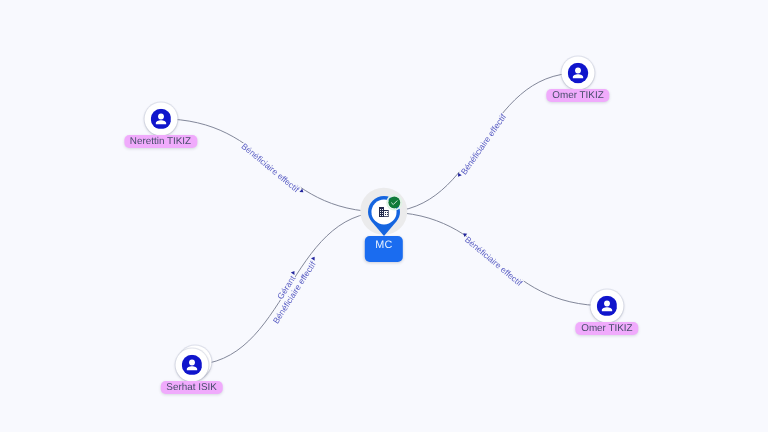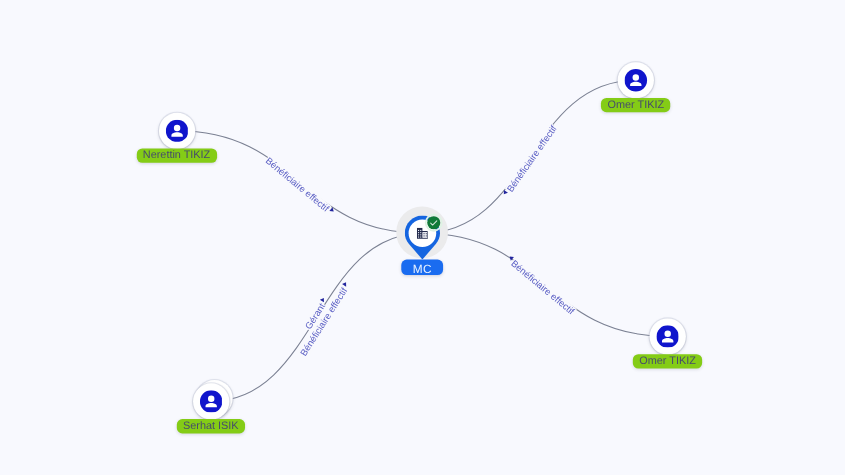--- a/index.html
+++ b/index.html
@@ -16,24 +16,24 @@
   .halo.back{transform:translate(-50%,-50%) translate(3px,-3px);}
   .center-node{z-index:5;}
   .chalo{position:absolute;left:50%;top:50%;transform:translate(-50%,-50%) translate(-0.5px,-1px);
          width:46.5px;height:46.5px;border-radius:50%;background:#ebebec;}
   .pin{position:absolute;left:50%;top:50%;transform:translate(-50%,-50%) translateY(4px);}
   .bldg{position:absolute;left:-5px;top:-5px;}
   .badge{position:absolute;left:50%;top:50%;transform:translate(-50%,-50%) translate(10.3px,-9.5px);
          border-radius:50%;box-shadow:0 0 0 1.6px #dff3e4;}
   .chip{position:absolute;left:50%;top:24px;transform:translateX(-50%);
         background:#1a6cf0;color:#e8f2ff;font-size:10.8px;line-height:19.2px;
-        border-radius:5px;padding:0 10.5px;height:14px;overflow:hidden;letter-spacing:.3px;white-space:nowrap;
+        border-radius:5px;padding:0 10.5px;height:26px;overflow:hidden;letter-spacing:.3px;white-space:nowrap;
         box-shadow:0 1px 3px rgba(40,45,70,.2);text-align:right;}
   .nlabel{position:absolute;left:50%;top:15.9px;transform:translateX(-50%);
-          background:#84cc16;border-radius:5px;padding:1px 6px 1.5px;
+          background:#f0abfc;border-radius:5px;padding:1px 6px 1.5px;
           color:#474d6b;font-size:9.9px;line-height:11px;white-space:nowrap;
           box-shadow:0 1px 3px rgba(40,45,70,.16);text-align:right;}
 </style>
 </head>
 <body>
 
 <div id="stage">
   <svg id="edges" viewBox="0 0 768 432">
       <path d="M160.5,118.8 C272.25,118.8 272.25,212 384,212" fill="none" stroke="#7b8193" stroke-width="0.95"></path>
       <g transform="translate(272.25,165.4) rotate(39.55794206196872)">

